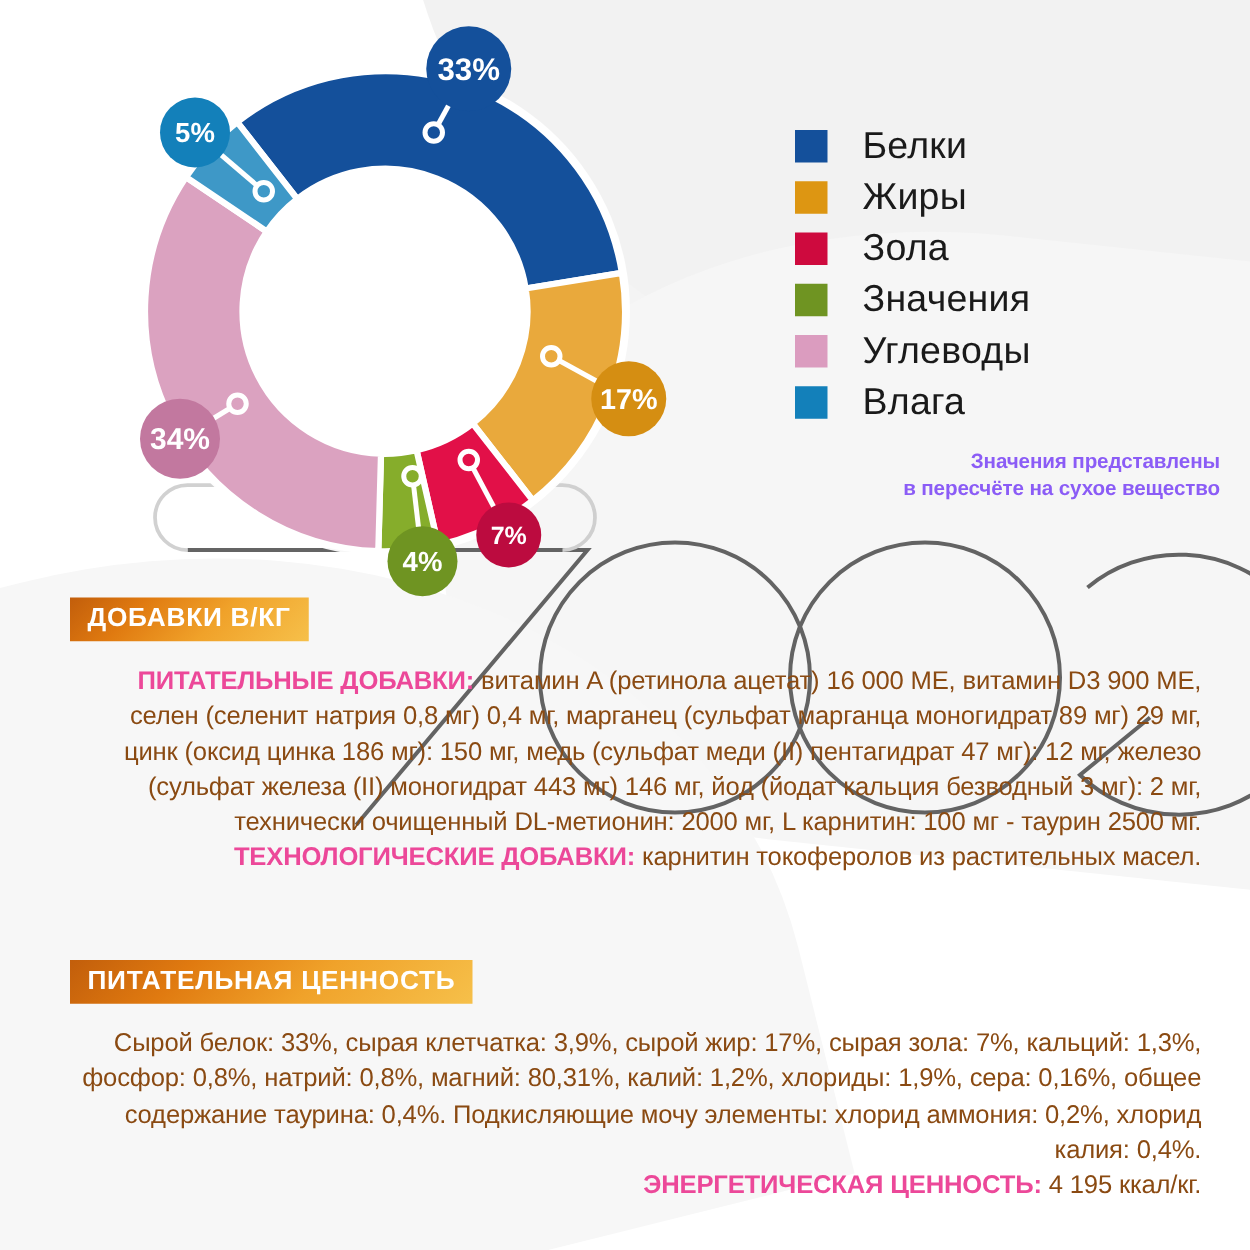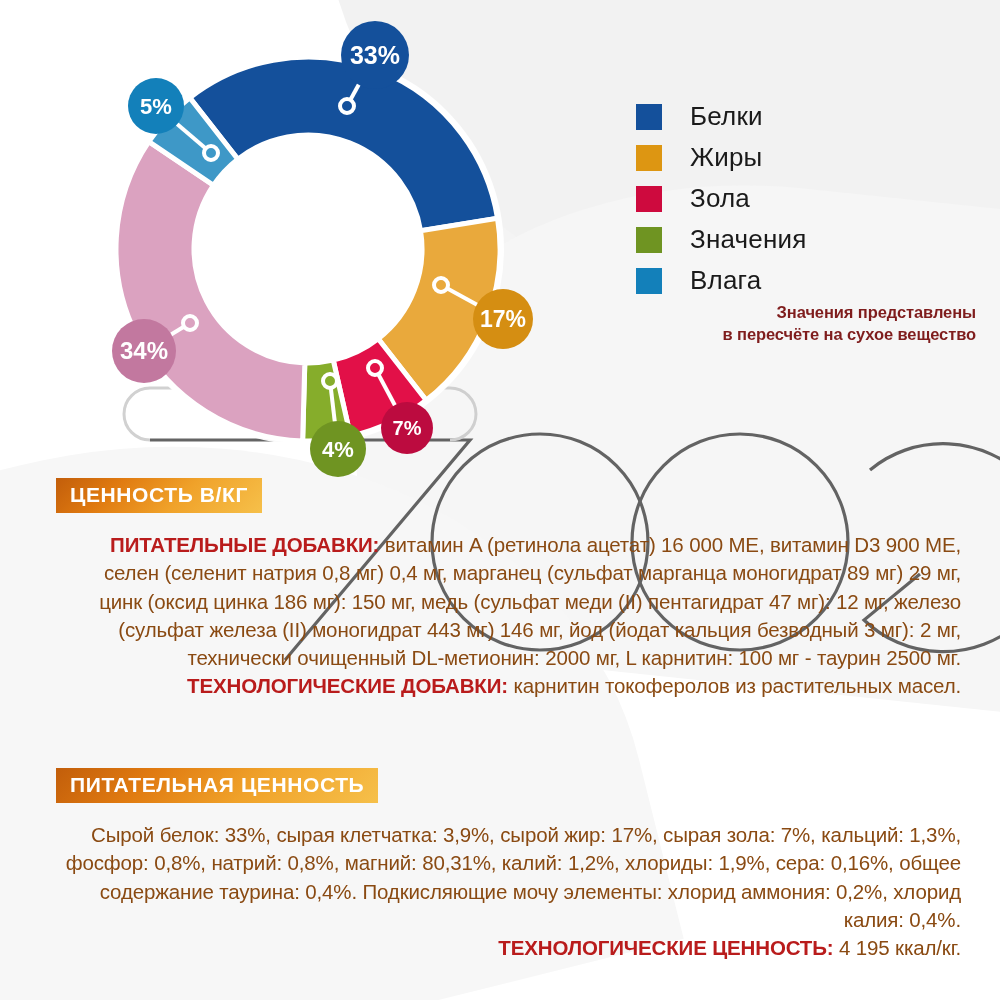--- a/index.html
+++ b/index.html
@@ -38,25 +38,25 @@
   .watermark { position:absolute; left:0; top:330px; width:1000px; height:360px; opacity:1; }
 
   
   .chart-wrap { position:absolute; left:0; top:0; width:620px; height:500px; }
 
   
   .legend { position:absolute; left:636px; top:96px; width:340px; }
   .legend-row { display:flex; align-items:center; height:41px; }
   .legend-swatch { width:26px; height:26px; flex:0 0 26px; }
   .legend-label {
-    margin-left:28px; font-size:26px; color:#1a1a1a; letter-spacing:.2px;
+    margin-left:28px; font-size:30px; color:#1a1a1a; letter-spacing:.2px;
     font-family:"Liberation Sans", sans-serif;
   }
   .legend-note {
-    font-size:16.5px; font-weight:bold; color:#7f1d1d;
+    margin-top:16px; font-size:16.5px; font-weight:bold; color:#8b5cf6;
     line-height:1.36; letter-spacing:-0.1px;
   }
 
   
   .sec-head {
     position:absolute; height:35px; display:flex; align-items:center;
     padding:0 14px 2px 14px;
     background:linear-gradient(135deg,#c25e0b 0%,#e07a10 28%,#f0a22a 60%,#f6c04a 100%);
     color:#ffffff; font-weight:bold; font-size:21px; letter-spacing:.6px;
     font-family:"Liberation Sans", sans-serif;
@@ -65,21 +65,21 @@
   #head-nutrition { left:56px; top:768px; }
 
   
   .body-block {
     position:absolute; color:#8a4a12; font-size:20.5px; line-height:1.38;
     letter-spacing:-0.15px; width:905px;
   }
   #block-additives { left:56px; top:531px; }
   #block-nutrition { left:56px; top:821px; }
   .body-block p { margin:0; }
-  .bold-lead { font-weight:bold; color:#b91c1c; }
+  .bold-lead { font-weight:bold; color:#ec4899; }
 </style>
 </head>
 <body>
 
 <div id="page">
 
   <div class="bg-layer">
     <div class="bg-swoosh-4"></div>
     <div class="bg-swoosh-1"></div>
     <div class="bg-swoosh-2"></div>
@@ -157,42 +157,46 @@
     </div>
     <div class="legend-row">
       <span class="legend-swatch" style="background: rgb(206, 10, 62);"></span>
       <span class="legend-label">Зола</span>
     </div>
     <div class="legend-row">
       <span class="legend-swatch" style="background: rgb(111, 148, 34);"></span>
       <span class="legend-label">Значения</span>
     </div>
     <div class="legend-row">
+      <span class="legend-swatch" style="background: rgb(219, 156, 191);"></span>
+      <span class="legend-label">Углеводы</span>
+    </div>
+    <div class="legend-row">
       <span class="legend-swatch" style="background: rgb(19, 128, 186);"></span>
       <span class="legend-label">Влага</span>
     </div>
     <div class="legend-note">
       <div>Значения представлены</div>
       <div>в пересчёте на сухое вещество</div>
     </div>
   </div>
 
-  <div class="sec-head" id="head-additives">ЦЕННОСТЬ В/КГ</div>
+  <div class="sec-head" id="head-additives">ДОБАВКИ В/КГ</div>
 
   <div class="body-block" id="block-additives">
     <p>
       <span class="bold-lead">ПИТАТЕЛЬНЫЕ ДОБАВКИ:</span><span> витамин A (ретинола ацетат) 16 000 МЕ, витамин D3 900 МЕ, селен (селенит натрия 0,8 мг) 0,4 мг, марганец (сульфат марганца моногидрат 89 мг) 29 мг, цинк (оксид цинка 186 мг): 150 мг, медь (сульфат меди (II) пентагидрат 47 мг): 12 мг, железо (сульфат железа (II) моногидрат 443 мг) 146 мг, йод (йодат кальция безводный 3 мг): 2 мг, технически очищенный DL-метионин: 2000 мг, L карнитин: 100 мг - таурин 2500 мг.</span>
     </p>
     <p>
       <span class="bold-lead">ТЕХНОЛОГИЧЕСКИЕ ДОБАВКИ:</span><span> карнитин токоферолов из растительных масел.</span>
     </p>
   </div>
 
   <div class="sec-head" id="head-nutrition">ПИТАТЕЛЬНАЯ ЦЕННОСТЬ</div>
 
   <div class="body-block" id="block-nutrition">
     <p>Сырой белок: 33%, сырая клетчатка: 3,9%, сырой жир: 17%, сырая зола: 7%, кальций: 1,3%, фосфор: 0,8%, натрий: 0,8%, магний: 80,31%, калий: 1,2%, хлориды: 1,9%, сера: 0,16%, общее содержание таурина: 0,4%. Подкисляющие мочу элементы: хлорид аммония: 0,2%, хлорид калия: 0,4%.</p>
     <p>
-      <span class="bold-lead">ТЕХНОЛОГИЧЕСКИЕ ЦЕННОСТЬ:</span><span> 4 195 ккал/кг.</span>
+      <span class="bold-lead">ЭНЕРГЕТИЧЕСКАЯ ЦЕННОСТЬ:</span><span> 4 195 ккал/кг.</span>
     </p>
   </div>
 
 </div>
 
 </body></html>

